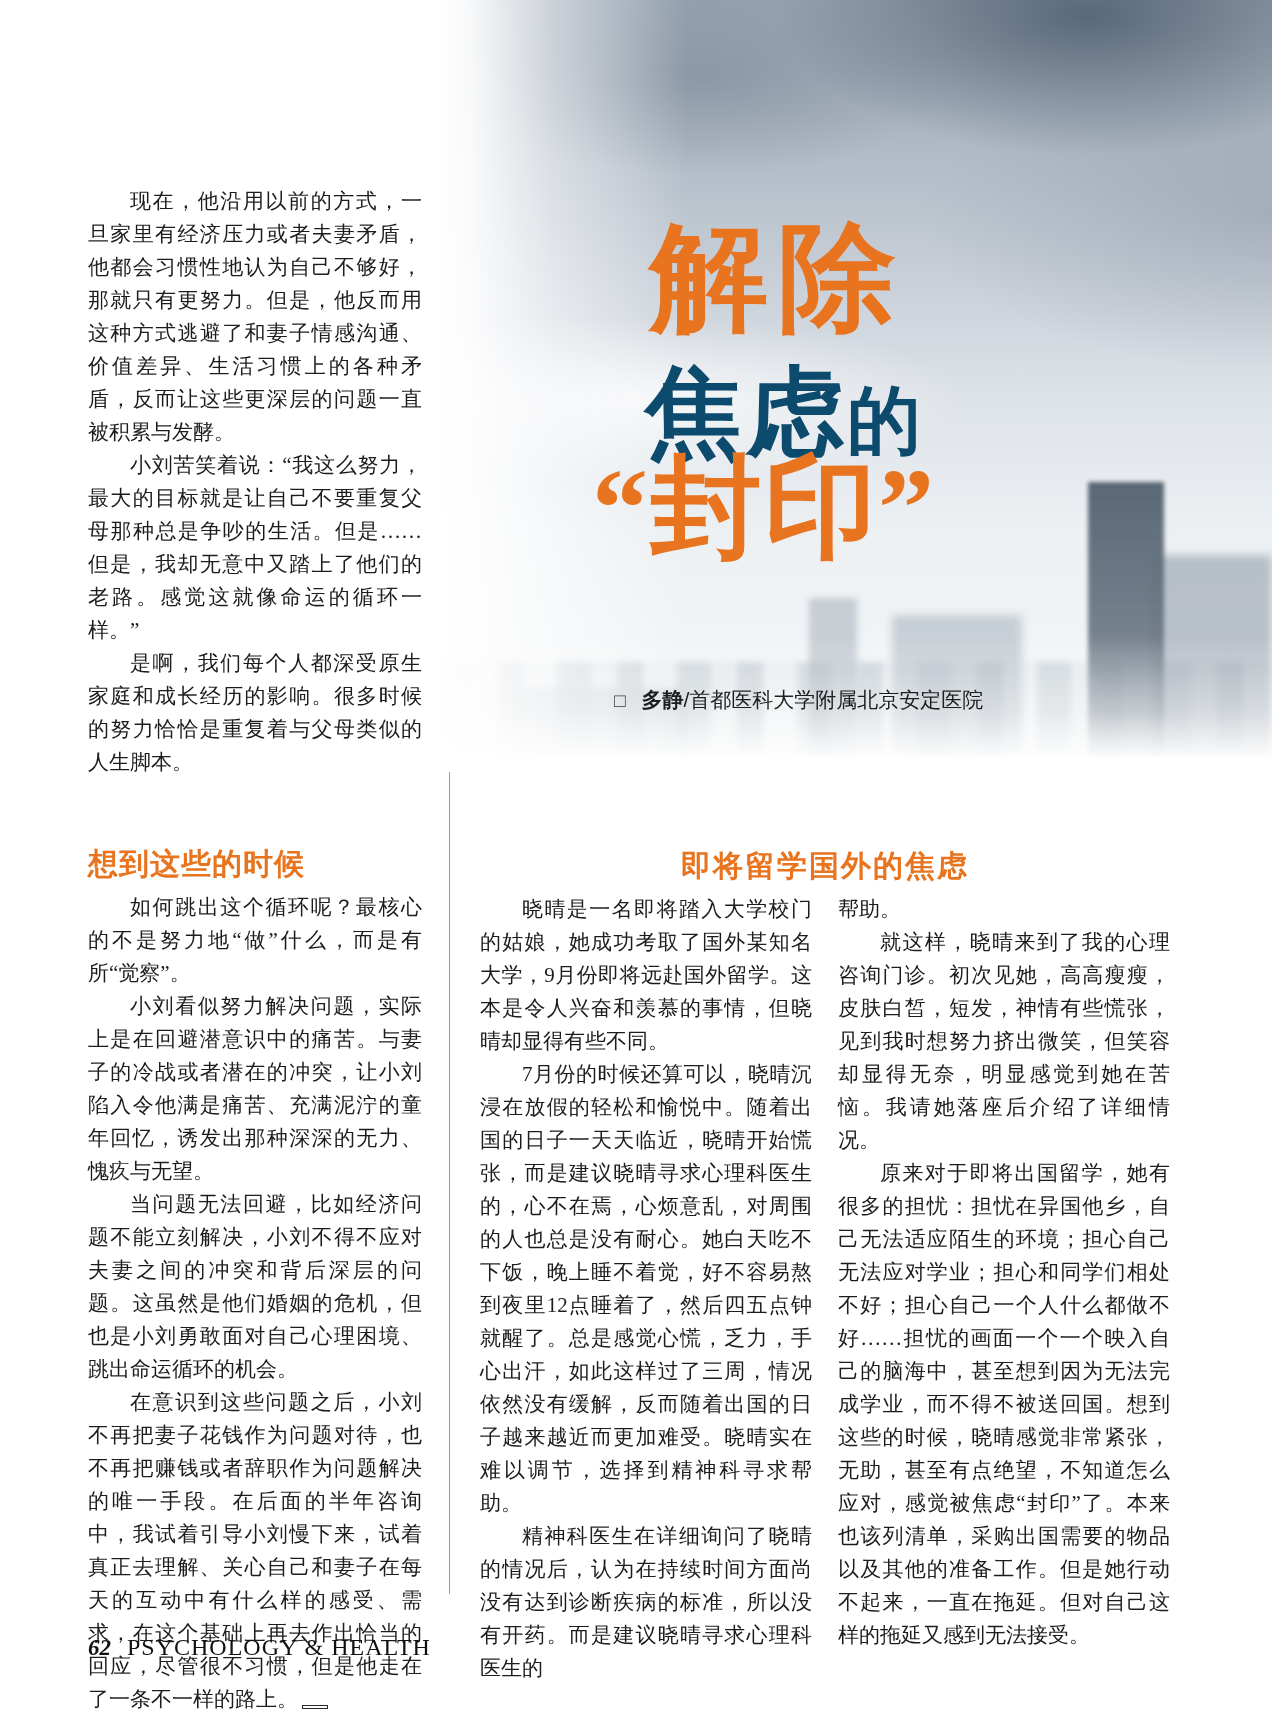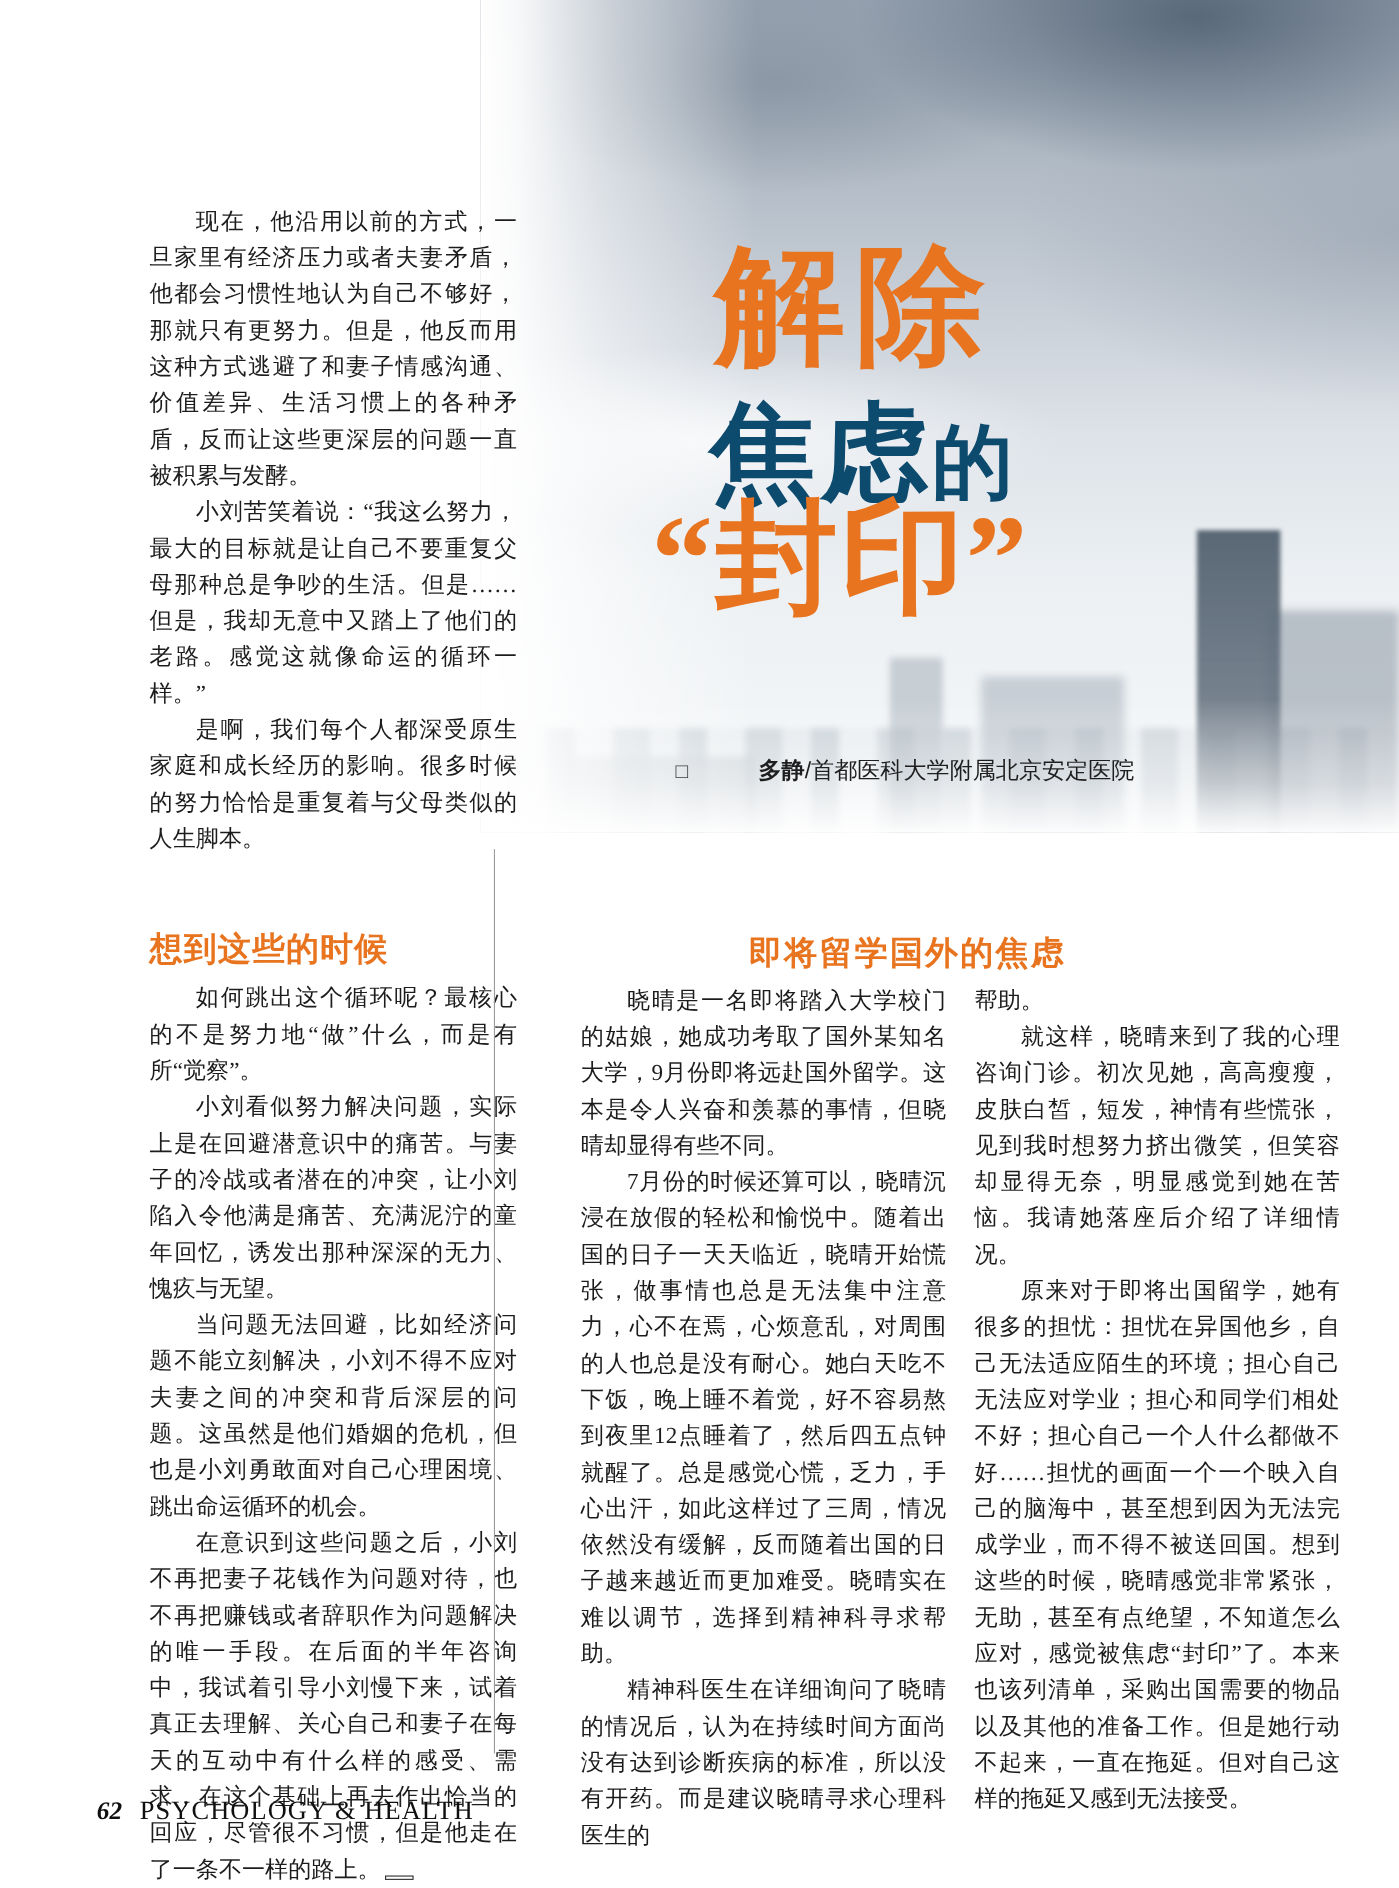--- a/index.html
+++ b/index.html
@@ -35,24 +35,24 @@
   .title-line { position:absolute; line-height:1; font-weight:bold; white-space:nowrap; }
   .orange { color:#e8741f; }
   .t1 { left:650px; top:220px; font-size:118px; letter-spacing:10px; }
   .t2 { left:645px; top:364px; font-size:98px;  letter-spacing:3px; color:#0c4a6e; }
   .t2 .suffix { font-size:74px; }
   .t3 { left:592px; top:452px; font-size:112px; letter-spacing:2px; }
 
   
   .byline { position:absolute; left:614px; top:686px; font-family:"Liberation Sans","DejaVu Sans",sans-serif; font-size:21px; color:#1e1e1e; white-space:nowrap; }
   .byline .sq { display:inline-block; font-size:19px; color:#3a3a3a; margin-right:16px; }
-  .byline .author { font-weight:bold;margin-left:48px; }
+  .byline .author { font-weight:bold; }
 
   
-  .col { position:absolute; width:332px; font-size:21px; line-height:33px; text-align:justify; color:#1c1c1c;margin-left:48px; }
+  .col { position:absolute; width:332px; font-size:21px; line-height:33px; text-align:justify; color:#1c1c1c; }
   .col p { text-indent:2em; }
   .col p.cont { text-indent:0; }
   .col-left  { left:88px;  top:185px; width:334px; }
   .col-mid   { left:480px; top:893px; }
   .col-right { left:838px; top:893px; }
 
   .section-heading-left { font-size:30px; line-height:34px; color:#e8741f; font-weight:bold;
                           margin:68px 0 10px 0; text-align:left; letter-spacing:1px; }
   .heading2 { position:absolute; left:480px; top:846px; width:690px; text-align:center;
               font-size:30px; font-weight:bold; color:#e8741f; letter-spacing:2px; }
@@ -105,21 +105,21 @@
     <p><span>在意识到这些问题之后，小刘不再把妻子花钱作为问题对待，也不再把赚钱或者辞职作为问题解决的唯一手段。在后面的半年咨询中，我试着引导小刘慢下来，试着真正去理解、关心自己和妻子在每天的互动中有什么样的感受、需求，在这个基础上再去作出恰当的回应，尽管很不习惯，但是他走在了一条不一样的路上。</span><span class="stamp"></span></p>
       <p></p>
   </div>
 
   <div class="divider"></div>
 
   <div class="heading2">即将留学国外的焦虑</div>
 
   <div class="col col-mid">
     <p>晓晴是一名即将踏入大学校门的姑娘，她成功考取了国外某知名大学，9月份即将远赴国外留学。这本是令人兴奋和羡慕的事情，但晓晴却显得有些不同。</p>
-    <p>7月份的时候还算可以，晓晴沉浸在放假的轻松和愉悦中。随着出国的日子一天天临近，晓晴开始慌张，做事情也总是无法集中注意力，心不在焉，心烦意乱，对周围的人也总是没有耐心。她白天吃不下饭，晚上睡不着觉，好不容易熬到夜里12点睡着了，然后四五点钟就醒了。总是感觉心慌，乏力，手心出汗，如此这样过了三周，情况依然没有缓解，反而随着出国的日子越来越近而更加难受。晓晴实在难以调节，选择到精神科寻求帮助。</p>
+    <p>7月份的时候还算可以，晓晴沉浸在放假的轻松和愉悦中。随着出国的日子一天天临近，晓晴开始慌张，而是建议晓晴寻求心理科医生的，心不在焉，心烦意乱，对周围的人也总是没有耐心。她白天吃不下饭，晚上睡不着觉，好不容易熬到夜里12点睡着了，然后四五点钟就醒了。总是感觉心慌，乏力，手心出汗，如此这样过了三周，情况依然没有缓解，反而随着出国的日子越来越近而更加难受。晓晴实在难以调节，选择到精神科寻求帮助。</p>
     <p>精神科医生在详细询问了晓晴的情况后，认为在持续时间方面尚没有达到诊断疾病的标准，所以没有开药。而是建议晓晴寻求心理科医生的</p>
   </div>
 
   <div class="col col-right">
     <p class="cont">帮助。</p>
     <p>就这样，晓晴来到了我的心理咨询门诊。初次见她，高高瘦瘦，皮肤白皙，短发，神情有些慌张，见到我时想努力挤出微笑，但笑容却显得无奈，明显感觉到她在苦恼。我请她落座后介绍了详细情况。</p>
     <p>原来对于即将出国留学，她有很多的担忧：担忧在异国他乡，自己无法适应陌生的环境；担心自己无法应对学业；担心和同学们相处不好；担心自己一个人什么都做不好……担忧的画面一个一个映入自己的脑海中，甚至想到因为无法完成学业，而不得不被送回国。想到这些的时候，晓晴感觉非常紧张，无助，甚至有点绝望，不知道怎么应对，感觉被焦虑“封印”了。本来也该列清单，采购出国需要的物品以及其他的准备工作。但是她行动不起来，一直在拖延。但对自己这样的拖延又感到无法接受。</p>
   </div>
 
   <div class="footer">

